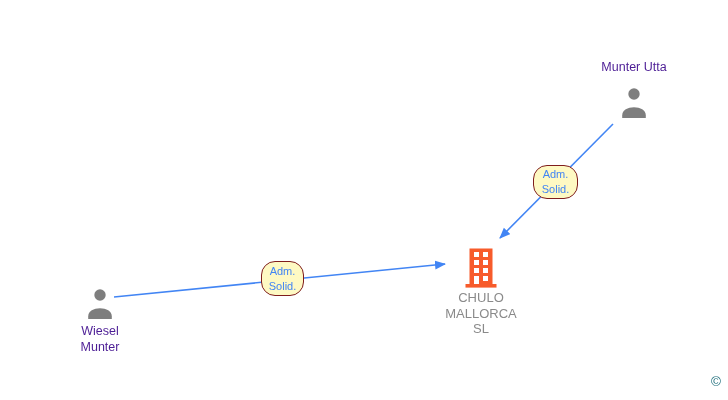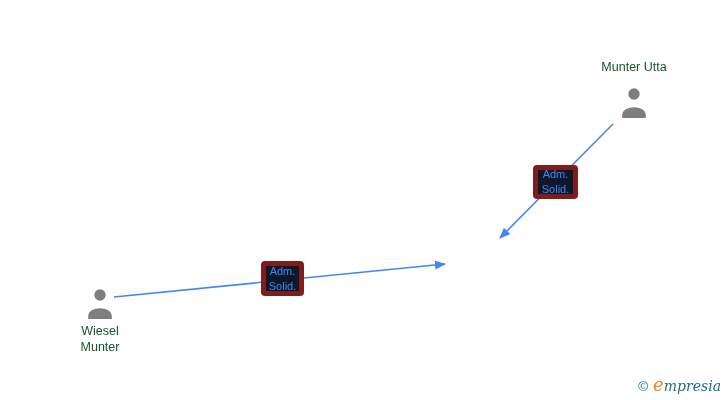--- a/index.html
+++ b/index.html
@@ -19,44 +19,44 @@
   }
 
   .node {
     position: absolute;
     display: flex;
     flex-direction: column;
     align-items: center;
     width: 100px;
   }
   .node-label {
-    color: #14532d;
+    color: #4c1d95;
     font-size: 12.5px;
     line-height: 15.5px;
     text-align: center;
     white-space: nowrap;
   }
   .node-label span { display: block; }
   .company-label {
     color: #8a8a8a;
     font-size: 13px;
     line-height: 15.5px;
   }
   .node-munter { left: 584px; top: 60px; }
   .node-munter .person-svg { margin-top: 11px; }
   .node-wiesel { left: 50px; top: 288px; }
   .node-wiesel .node-label { margin-top: 5px; text-align: center; }
   .node-company { left: 431px; top: 248px; }
   .node-company .company-label { margin-top: 2px; }
 
   .edge-label {
     position: absolute;
-    background: #0f172a;
-    border: 5px solid #7f1d1d;
-    border-radius: 4px;
+    background: #fef9c3;
+    border: 1px solid #7f1d1d;
+    border-radius: 14px;
     color: #4285f4;
     font-size: 11px;
     line-height: 15px;
     text-align: center;
     display: flex;
     flex-direction: column;
     justify-content: center;
     box-sizing: border-box;
   }
   .edge-label span { display: block; }
@@ -124,19 +124,39 @@
     <svg class="person-svg" width="28" height="31" viewBox="0 0 28 31">
       <circle cx="14" cy="7" r="5.7" fill="#7e7e7e"></circle>
       <path d="M2.2 31 v-2.6 c0-5.3 5.6-8.1 11.8-8.1 s11.8 2.8 11.8 8.1 V31 Z" fill="#7e7e7e"></path>
     </svg>
     <div class="node-label">
       <span>Wiesel</span>
       <span>Munter</span>
     </div>
   </div>
 
+  <div class="node node-company">
+    <svg width="32" height="40" viewBox="0 0 32 40">
+      <rect x="0.5" y="36" width="31" height="3.6" fill="#f75b2b"></rect>
+      <rect x="4.5" y="0.5" width="23" height="35.5" fill="#f75b2b"></rect>
+
+      <rect x="9" y="4" width="5" height="5" fill="#ffffff"></rect>
+      <rect x="18" y="4" width="5" height="5" fill="#ffffff"></rect>
+      <rect x="9" y="12" width="5" height="5" fill="#ffffff"></rect>
+      <rect x="18" y="12" width="5" height="5" fill="#ffffff"></rect>
+      <rect x="9" y="20" width="5" height="5" fill="#ffffff"></rect>
+      <rect x="18" y="20" width="5" height="5" fill="#ffffff"></rect>
+
+      <rect x="9" y="28" width="5" height="8" fill="#ffffff"></rect>
+      <rect x="18" y="28" width="5" height="5" fill="#ffffff"></rect>
+    </svg>
+    <div class="node-label company-label">
+      <span>CHULO</span>
+      <span>MALLORCA</span>
+      <span>SL</span>
+    </div>
+  </div>
 
   <div class="watermark">
     <span class="wm-copy">©</span>
-    <span class="wm-brand"><span class="wm-e">e</span><span>mpresia</span></span>
   </div>
 
 </div>
 
 </body></html>

